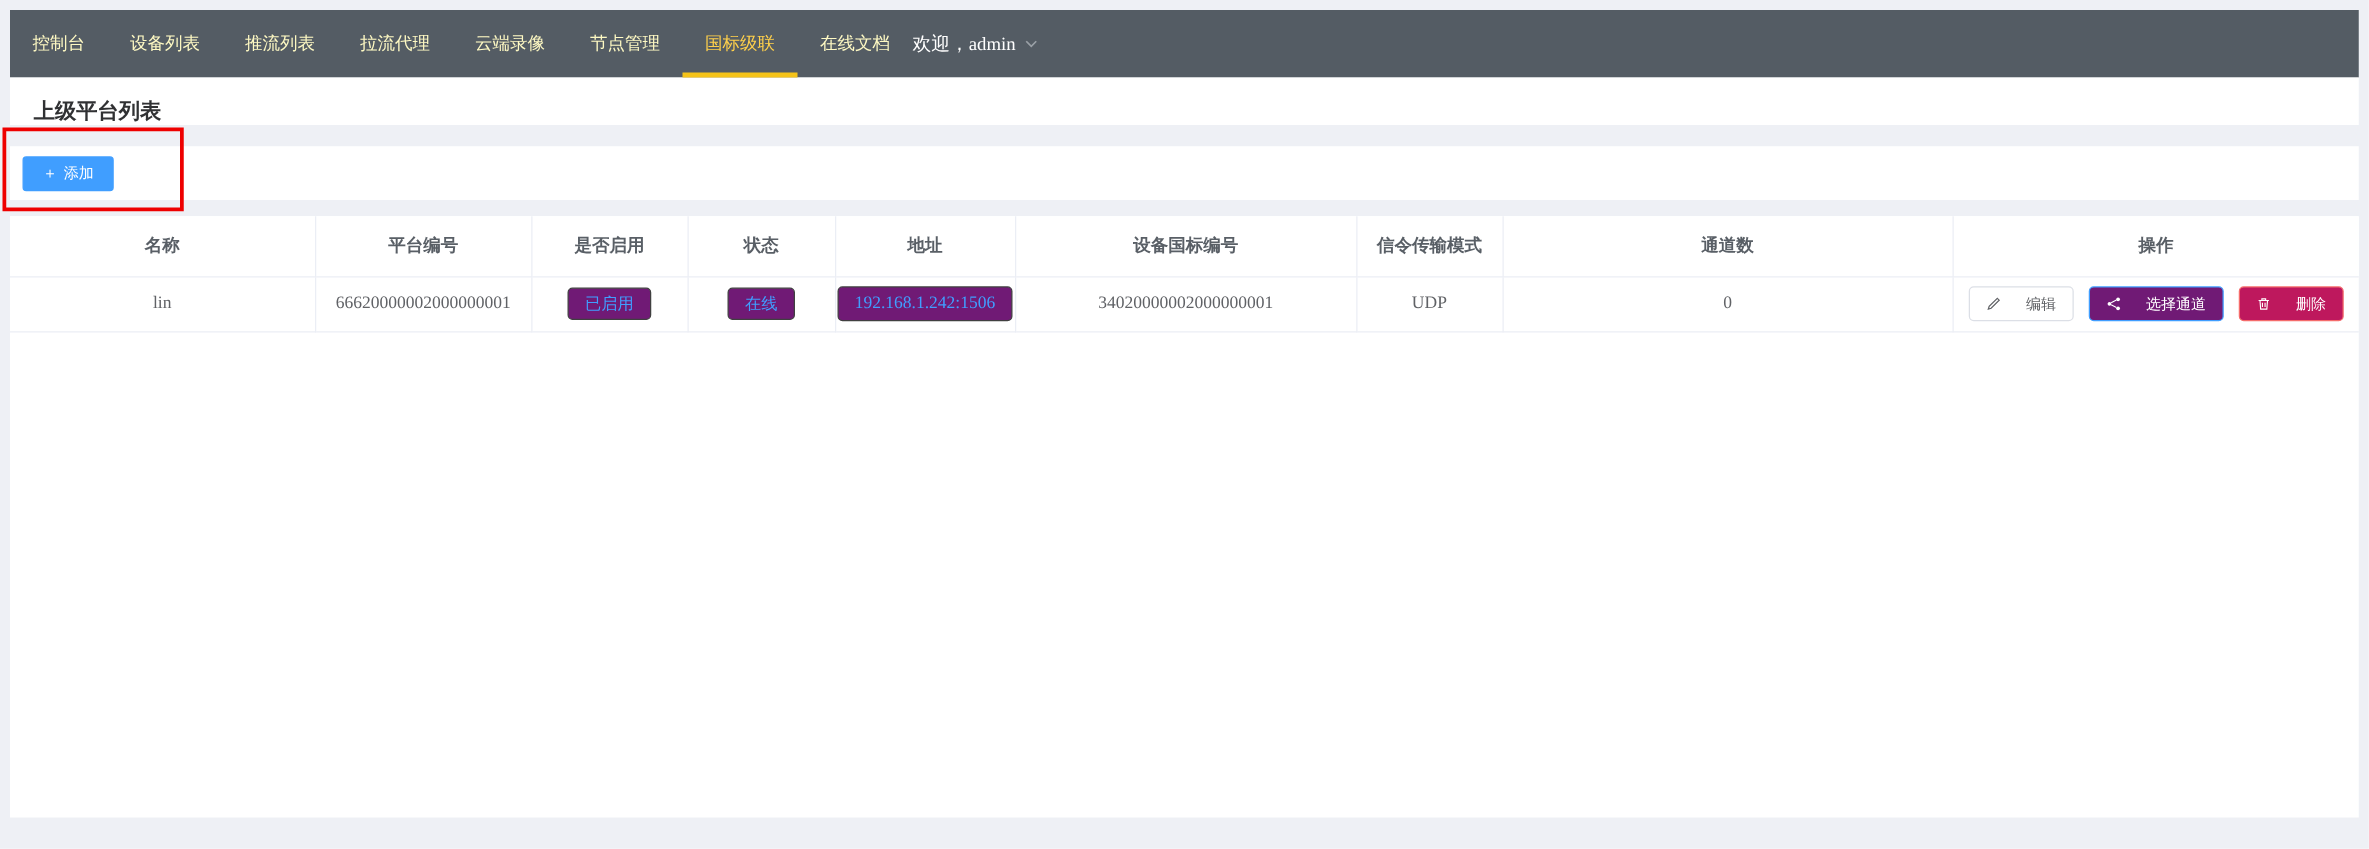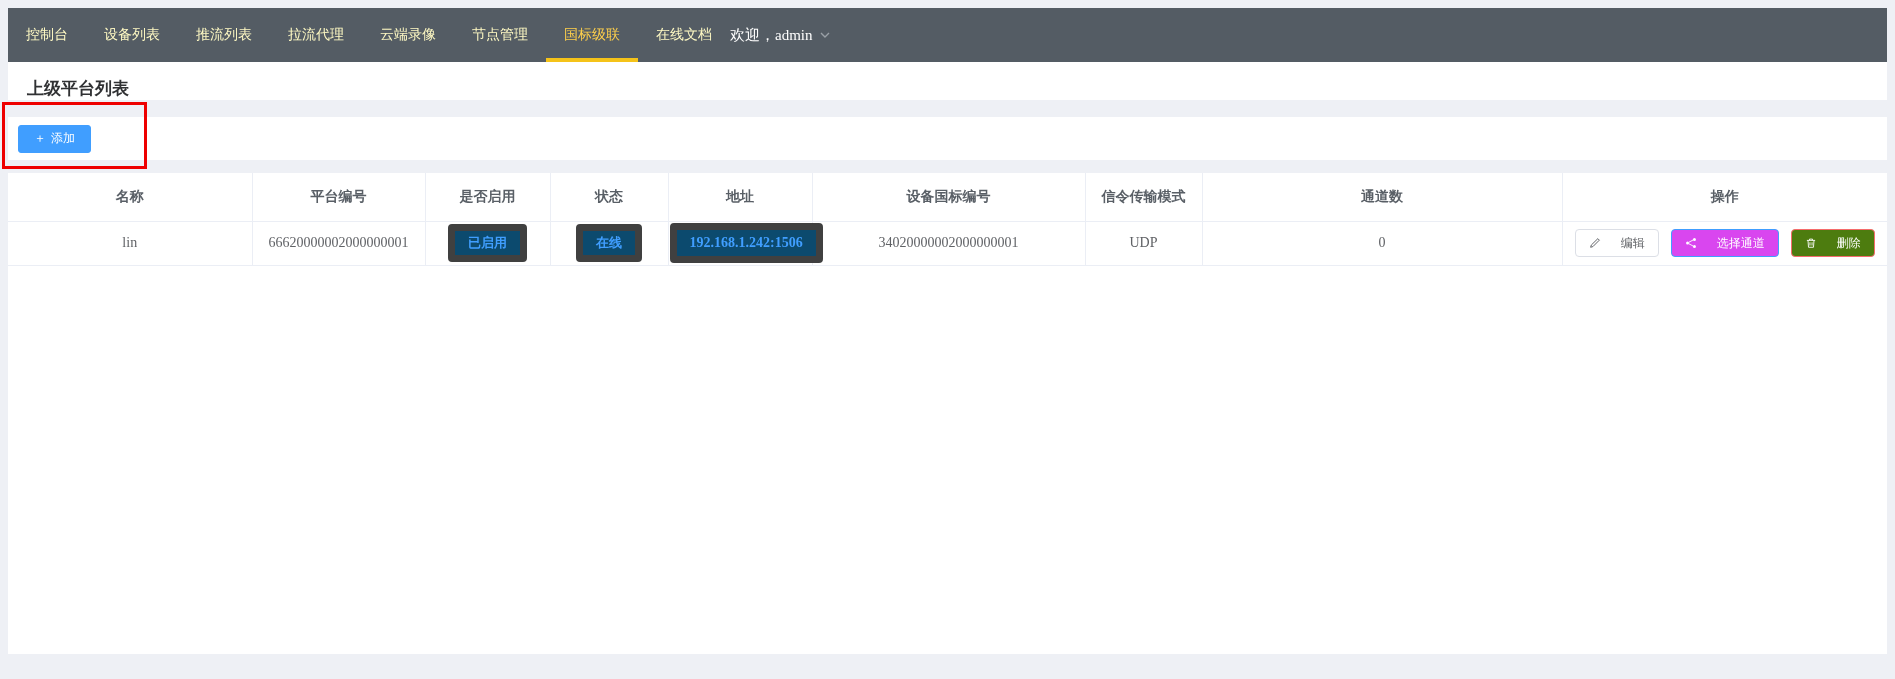--- a/index.html
+++ b/index.html
@@ -95,35 +95,35 @@
   .platforms th:last-child, .platforms td:last-child { border-right: none; }
   .platforms td {
     height: 44px; font-size: 14px; color: #606266;
     border-bottom: 1px solid #ebeef5; border-right: 1px solid #ebeef5;
     text-align: center; vertical-align: middle;
   }
   .latin { font-family: "Liberation Serif", serif; font-size: 15px; }
 
   .tag {
     display: inline-block; padding: 5px 13px;
-    background: #0c4a6e; border: 7px solid #404040; border-radius: 4px;
-    color: #409eff; font-size: 13px; line-height: 1.1; font-weight: bold;
+    background: #701a75; border: 1px solid #404040; border-radius: 4px;
+    color: #409eff; font-size: 13px; line-height: 1.1;
   }
   .tag.latin { font-size: 14px; text-align: center; }
 
   .actions { display: inline-flex; align-items: center; gap: 12px; }
   .btn {
     height: 28px; border-radius: 4px; font-size: 12px;
     display: inline-flex; align-items: center; gap: 20px;
     padding: 0 13px; cursor: pointer; border: 1px solid transparent;
     font-family: "Liberation Sans", sans-serif; white-space: nowrap;
   }
   .btn-plain { background: #fff; border-color: #dcdfe6; color: #606266; }
-  .btn-primary { background: #d946ef; border-color: #409eff; color: #fff; }
-  .btn-danger { background: #4d7c0f; border-color: #f56c6c; color: #fff; }
+  .btn-primary { background: #701a75; border-color: #409eff; color: #fff; }
+  .btn-danger { background: #be185d; border-color: #f56c6c; color: #fff; }
   .icon { display: inline-flex; align-items: center; }
 </style>
 </head>
 <body>
 
 <div class="shell">
 
   <div class="nav">
     <div class="nav-item">控制台</div>
     <div class="nav-item">设备列表</div>

